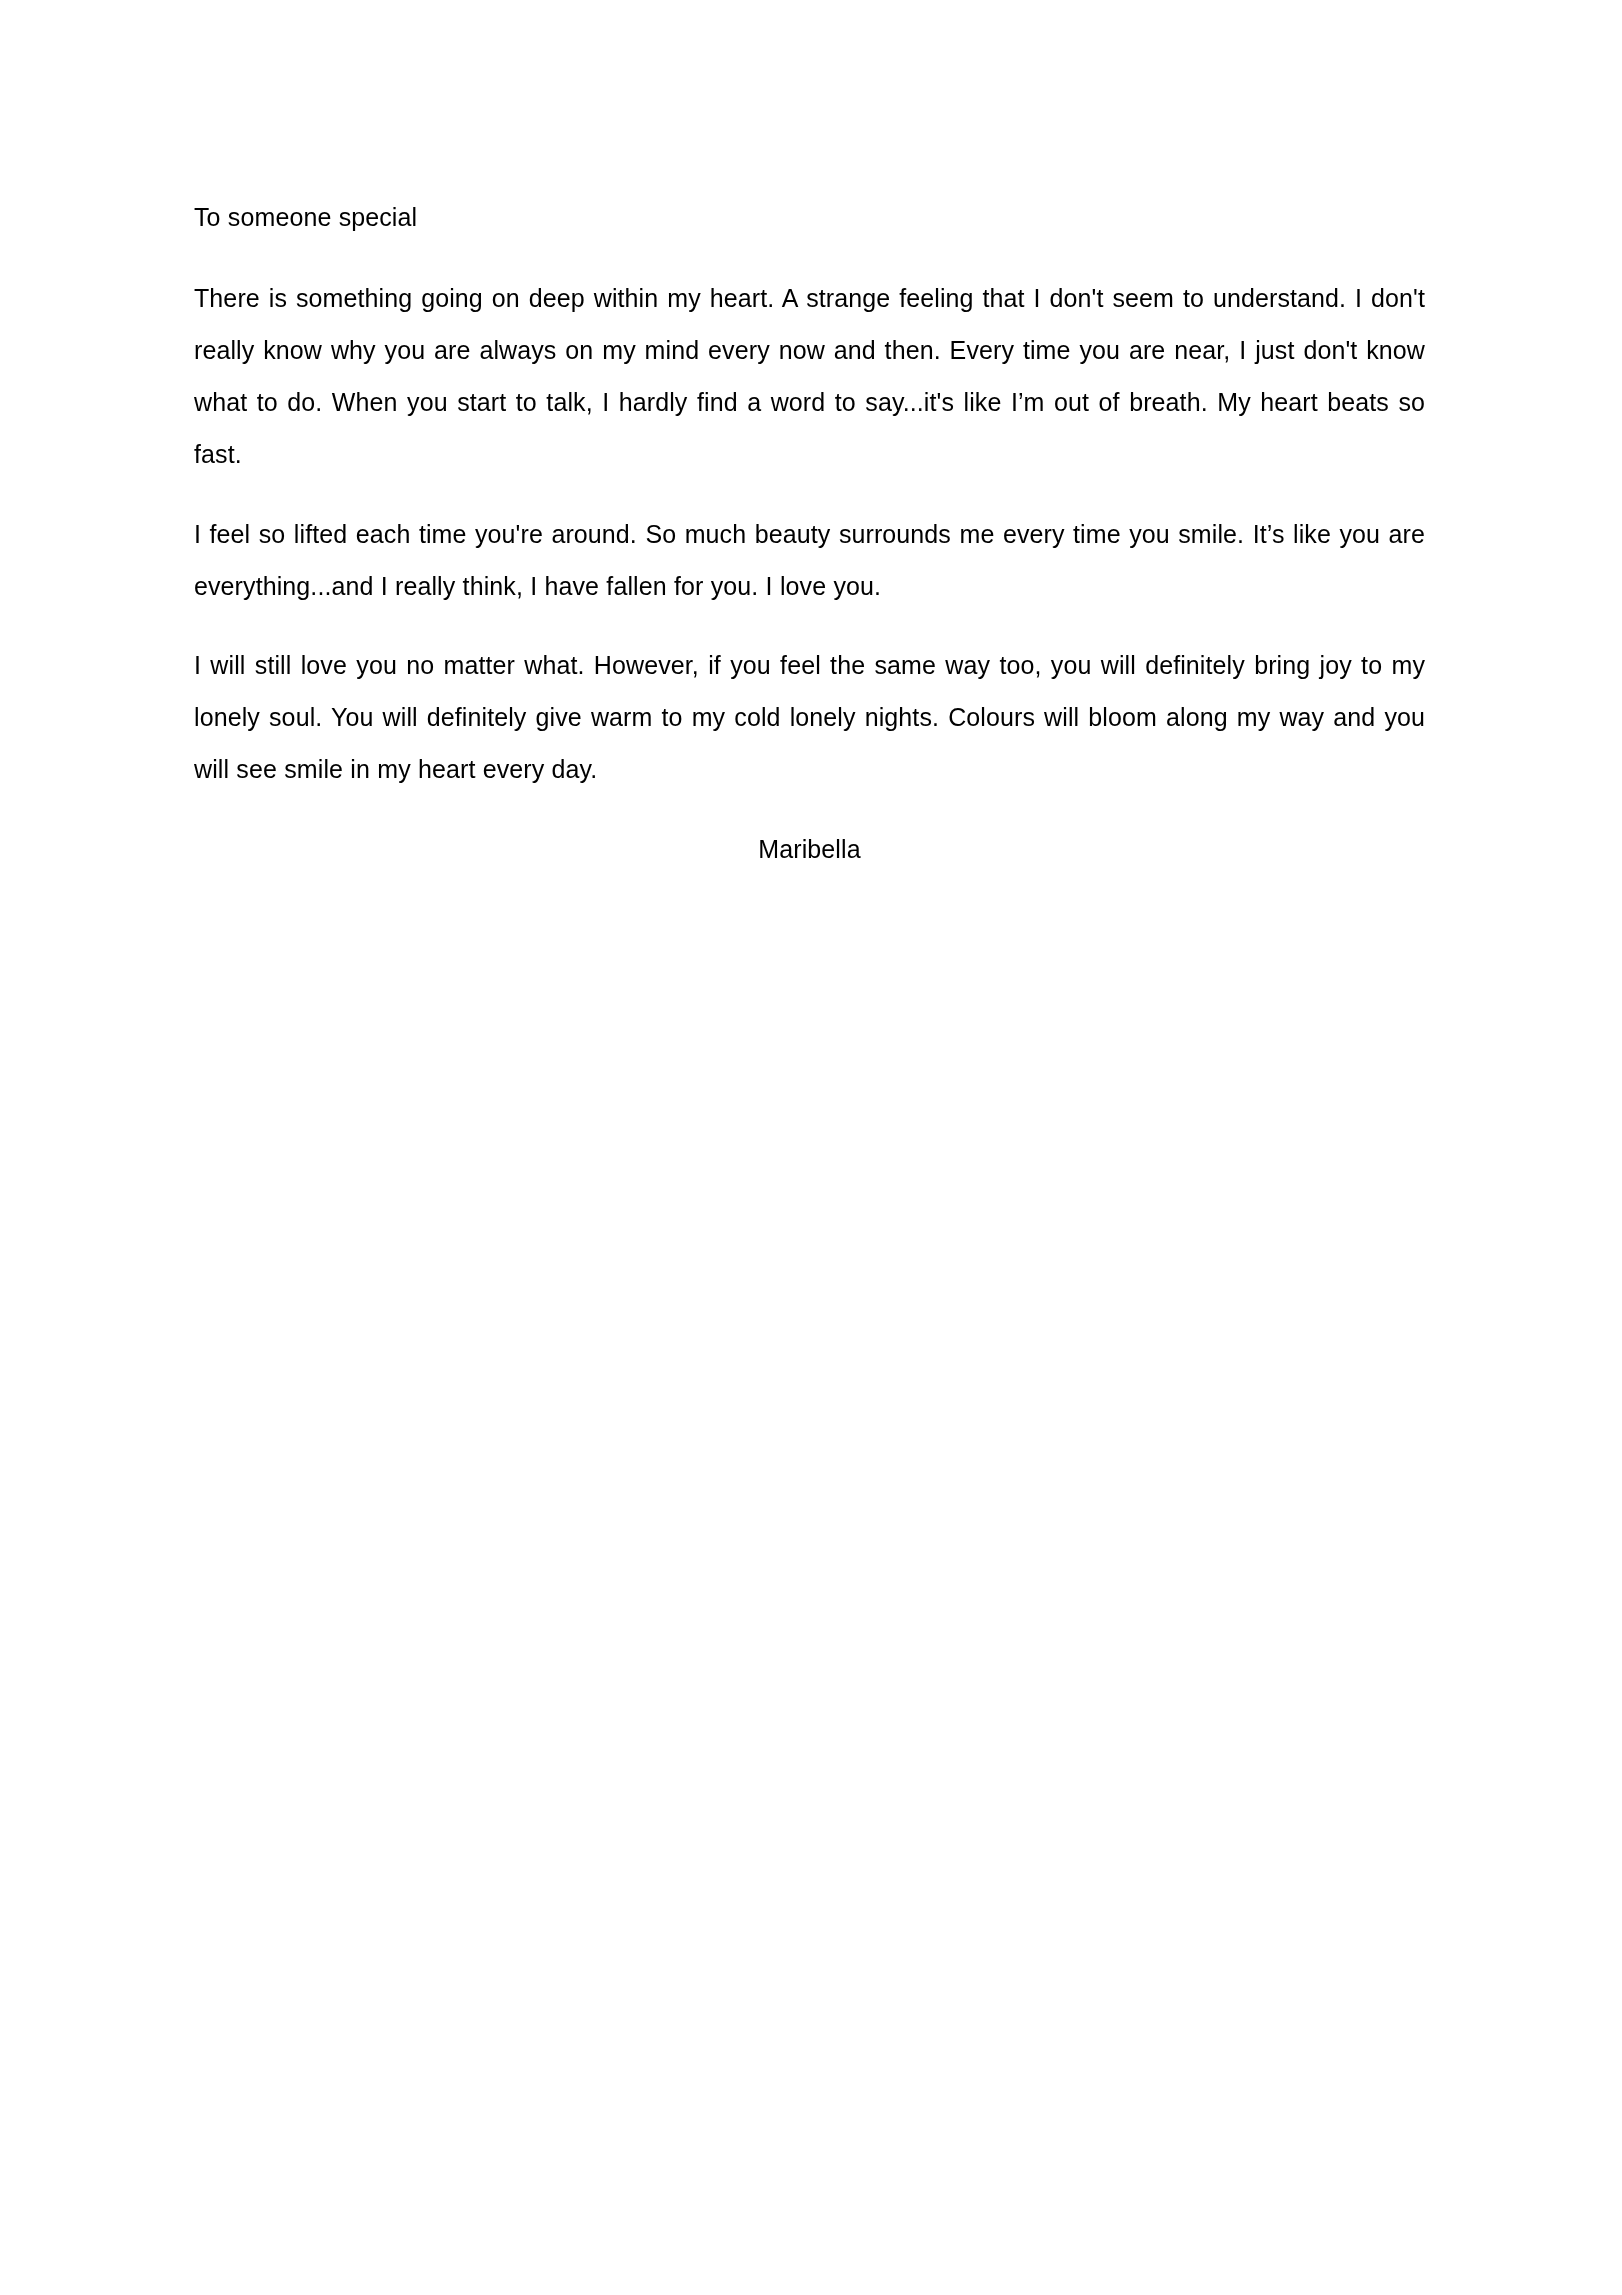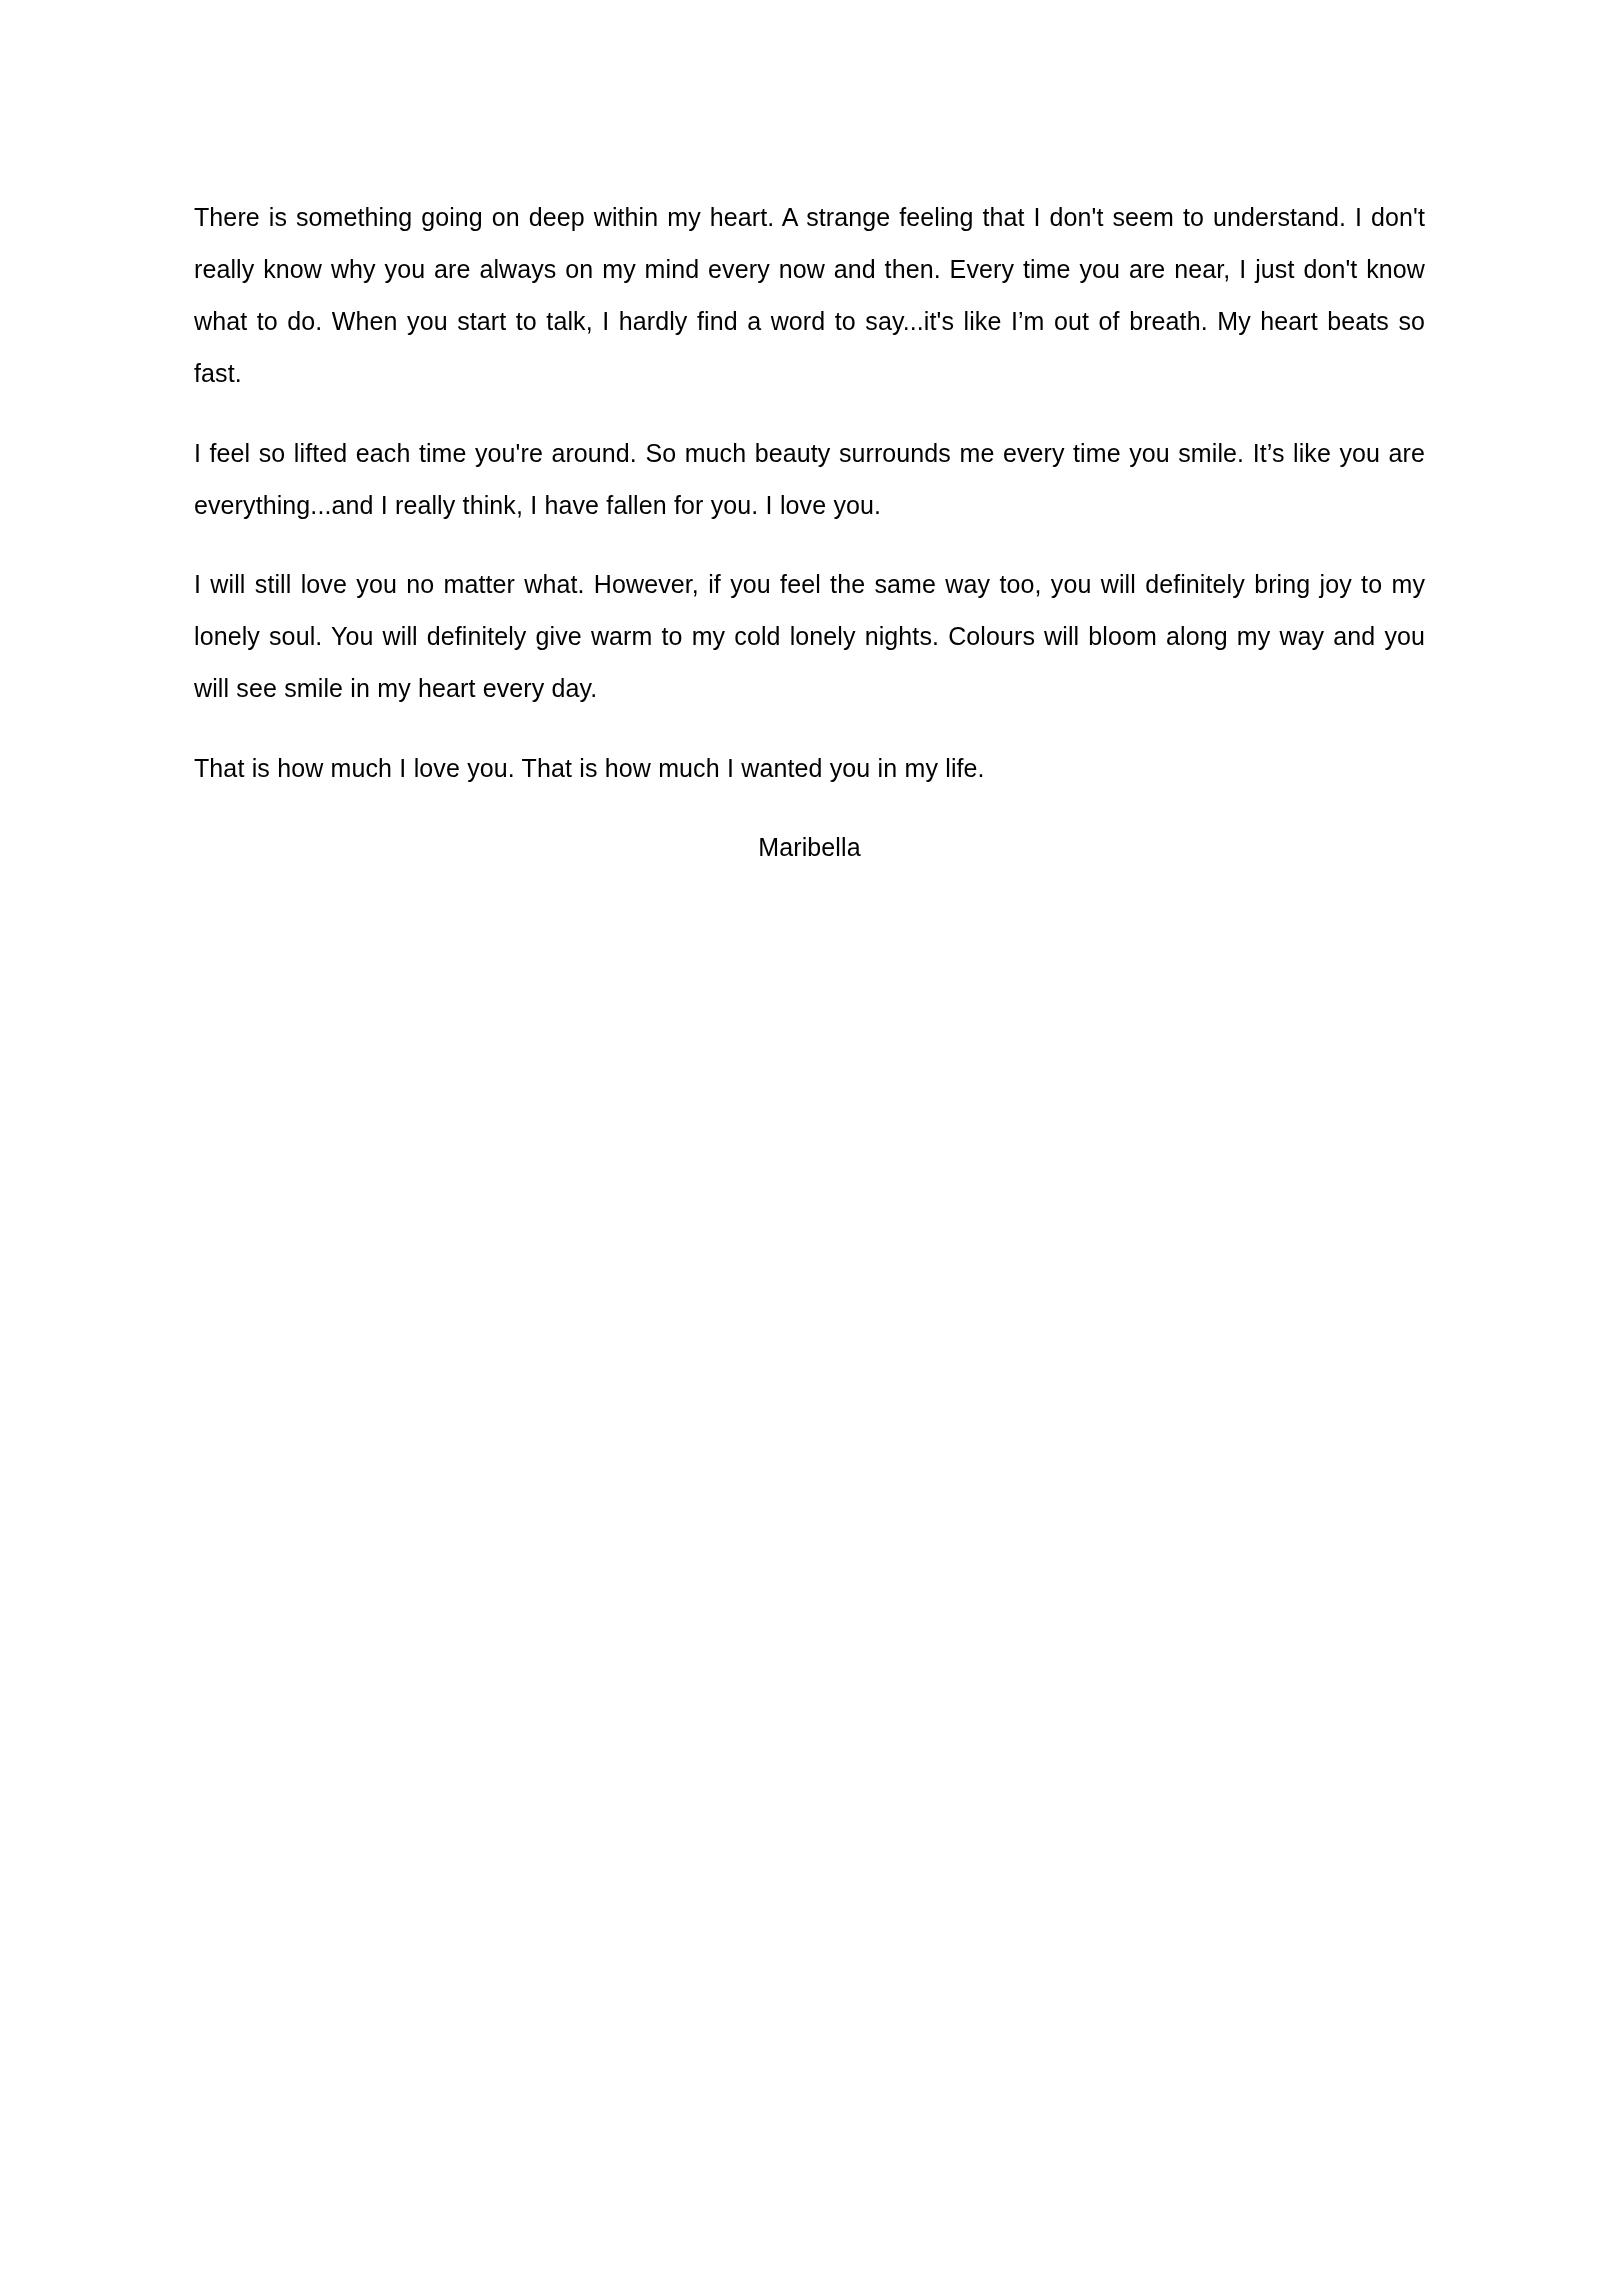--- a/index.html
+++ b/index.html
@@ -47,27 +47,27 @@
     text-align: center;
     margin-bottom: 0;
   }
 </style>
 </head>
 <body>
 
 <div class="page">
   <div class="letter-body">
 
+    <p class="para salutation">To someone special</p>
 
     <p class="para">There is something going on deep within my heart. A strange feeling that I don't seem to understand. I don't really know why you are always on my mind every now and then. Every time you are near, I just don't know what to do. When you start to talk, I hardly find a word to say...it's like I’m out of breath. My heart beats so fast.</p>
 
     <p class="para">I feel so lifted each time you're around. So much beauty surrounds me every time you smile. It’s like you are everything...and I really think, I have fallen for you. I love you.</p>
 
 
     <p class="para">I will still love you no matter what. However, if you feel the same way too, you will definitely bring joy to my lonely soul. You will definitely give warm to my cold lonely nights. Colours will bloom along my way and you will see smile in my heart every day.</p>
 
-    <p class="para last-line">That is how much I love you. That is how much I wanted you in my life.</p>
 
     <p class="para signature">Maribella</p>
 
   </div>
 </div>
 
 
 </body></html>

